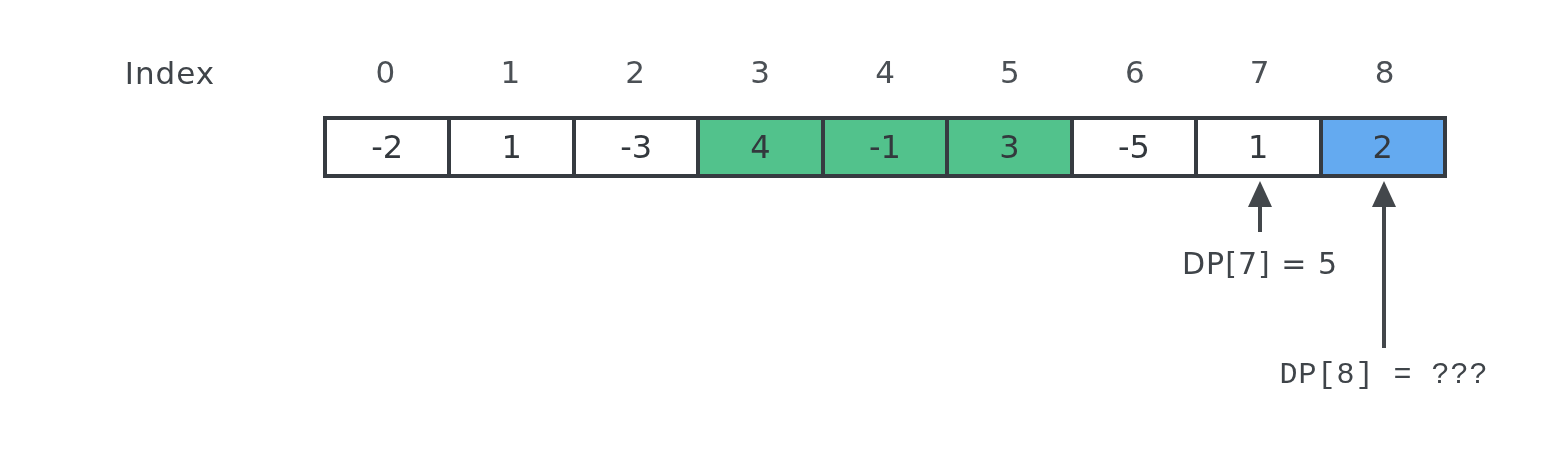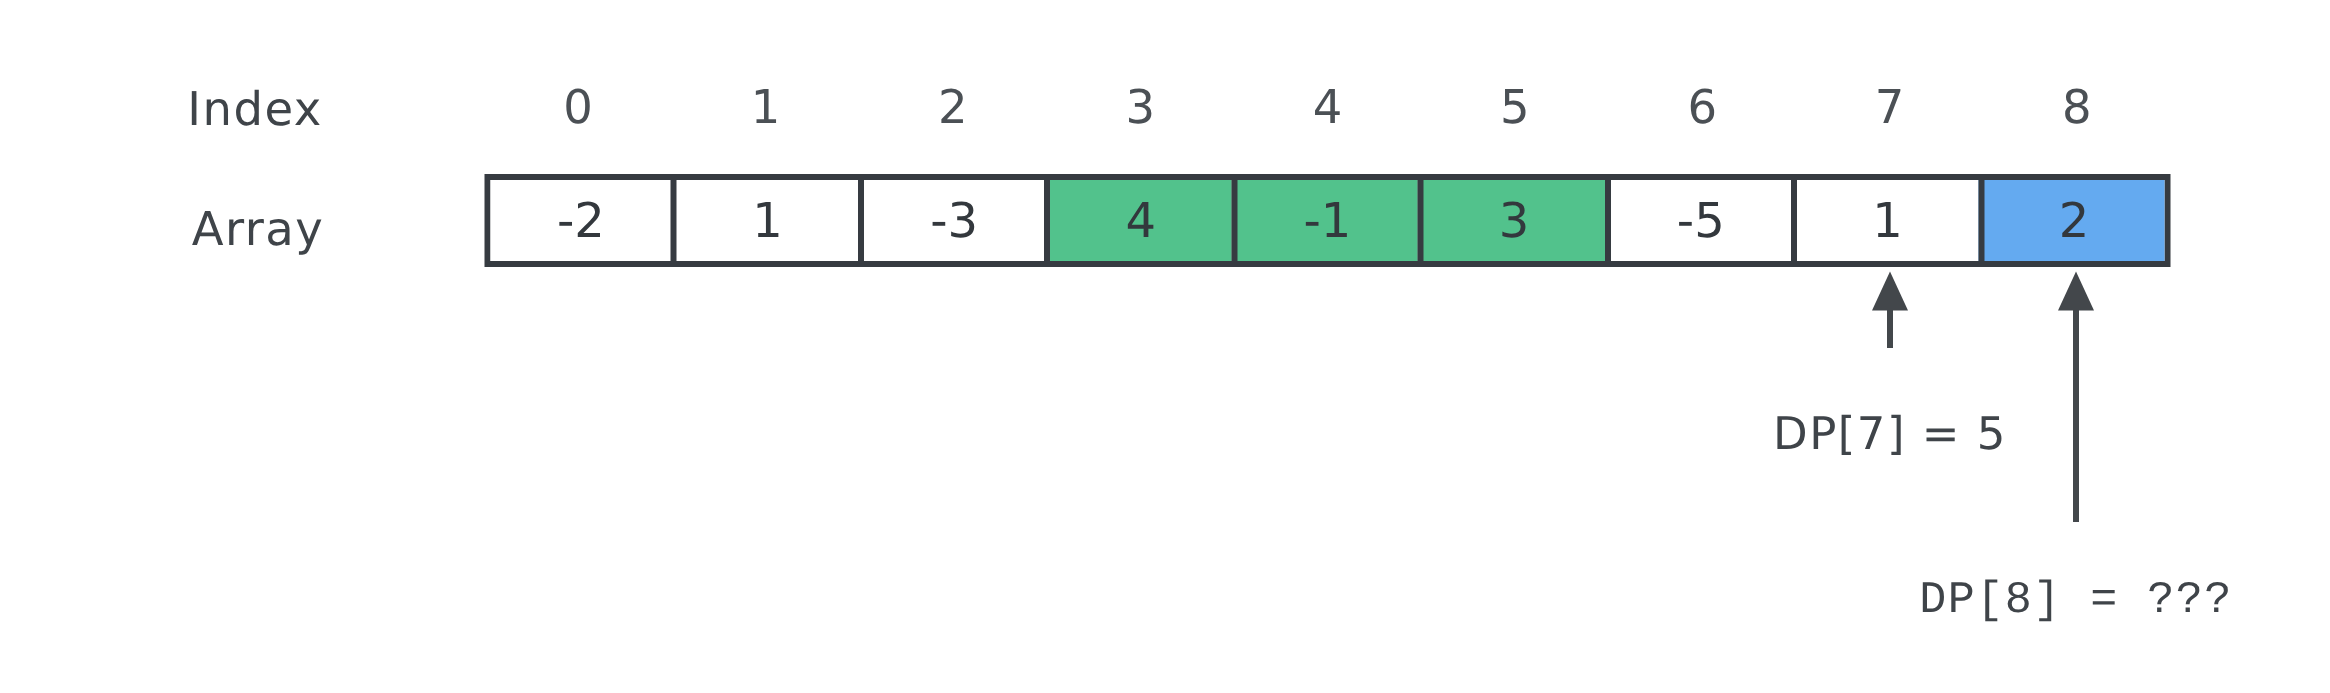--- a/index.html
+++ b/index.html
@@ -80,32 +80,30 @@
   .arrow svg { display: block; width: 100%; height: 100%; }
 
   .dp-label {
     position: absolute;
     width: 220px;
     text-align: center;
     font-size: 30px;
     letter-spacing: 1px;
     color: var(--labelText, #3f4449);
     white-space: nowrap;
-    margin-top: 26px;
   }
   .dp-label.dp7 { left: 1150px; top: 246px; }
   .dp-label.dp8 { left: 1274px; top: 358px; font-family: Liberation Mono, monospace; }
 </style>
 </head>
 <body>
 
 <div class="canvas">
 
   <div class="row-label index-label">Index</div>
-  <div class="row-label array-label">Array</div>
 
   <div class="index-row">
     <span class="idx">0</span>
     <span class="idx">1</span>
     <span class="idx">2</span>
     <span class="idx">3</span>
     <span class="idx">4</span>
     <span class="idx">5</span>
     <span class="idx">6</span>
     <span class="idx">7</span>

